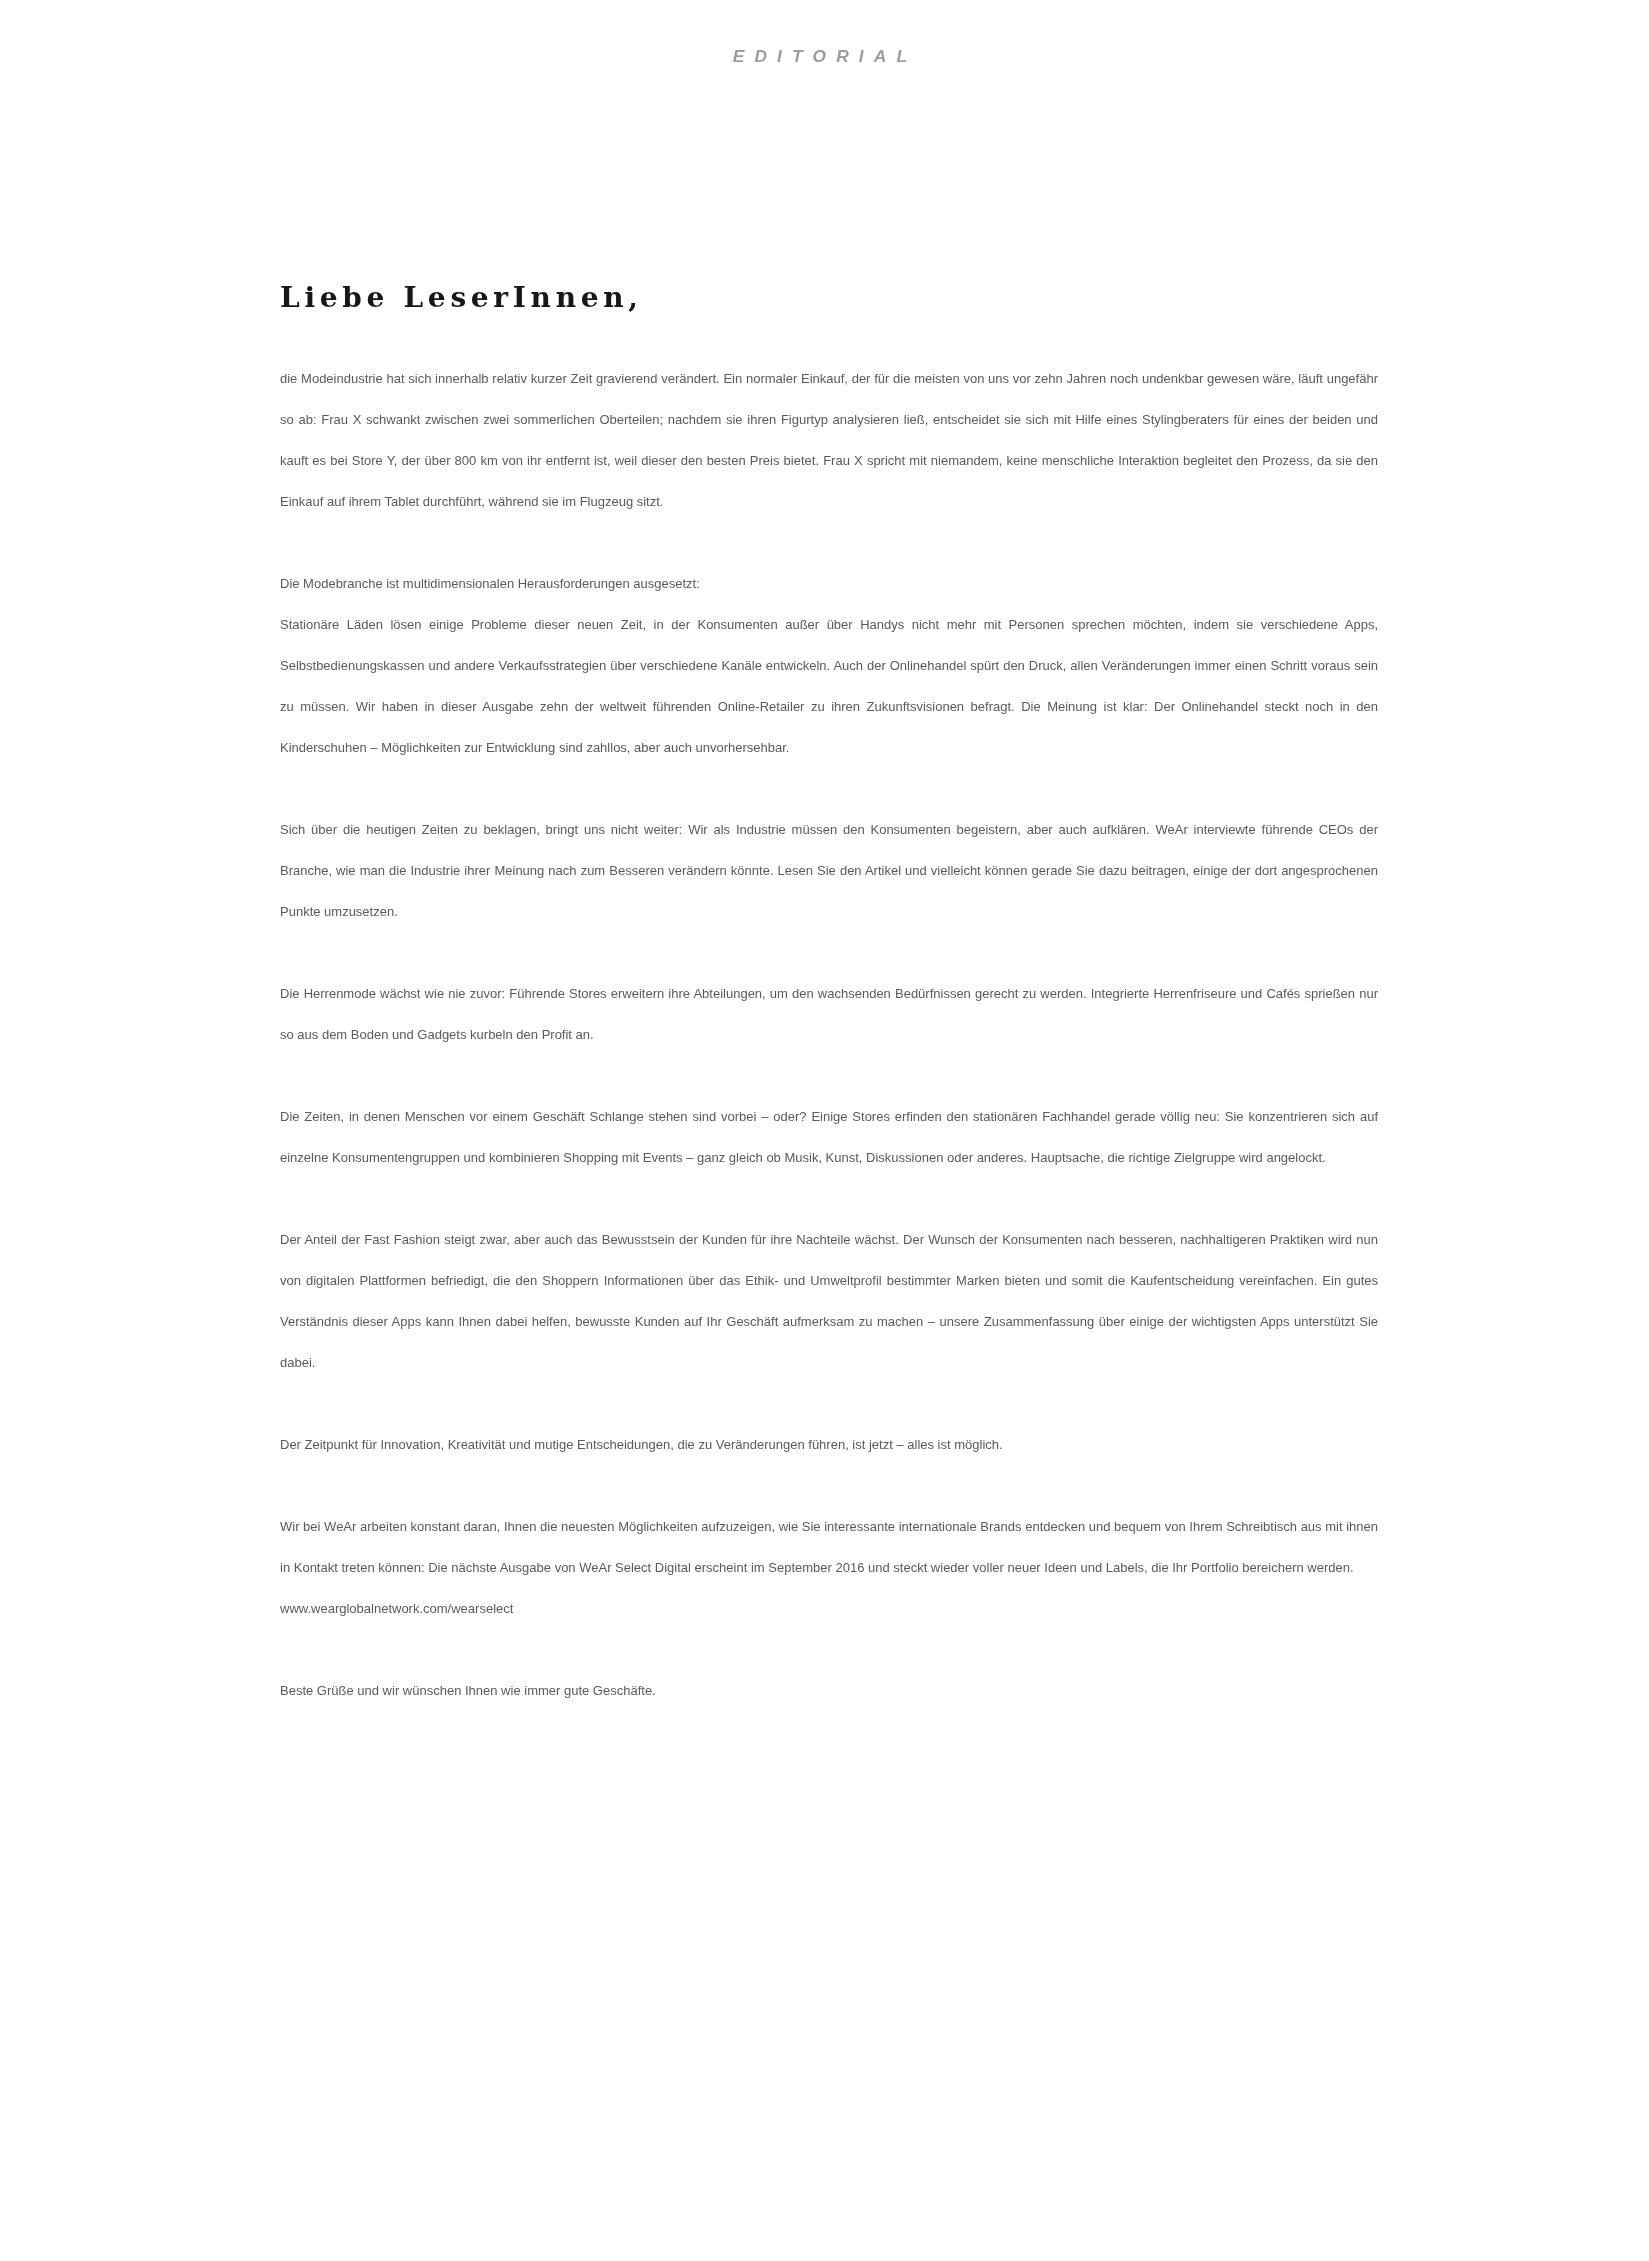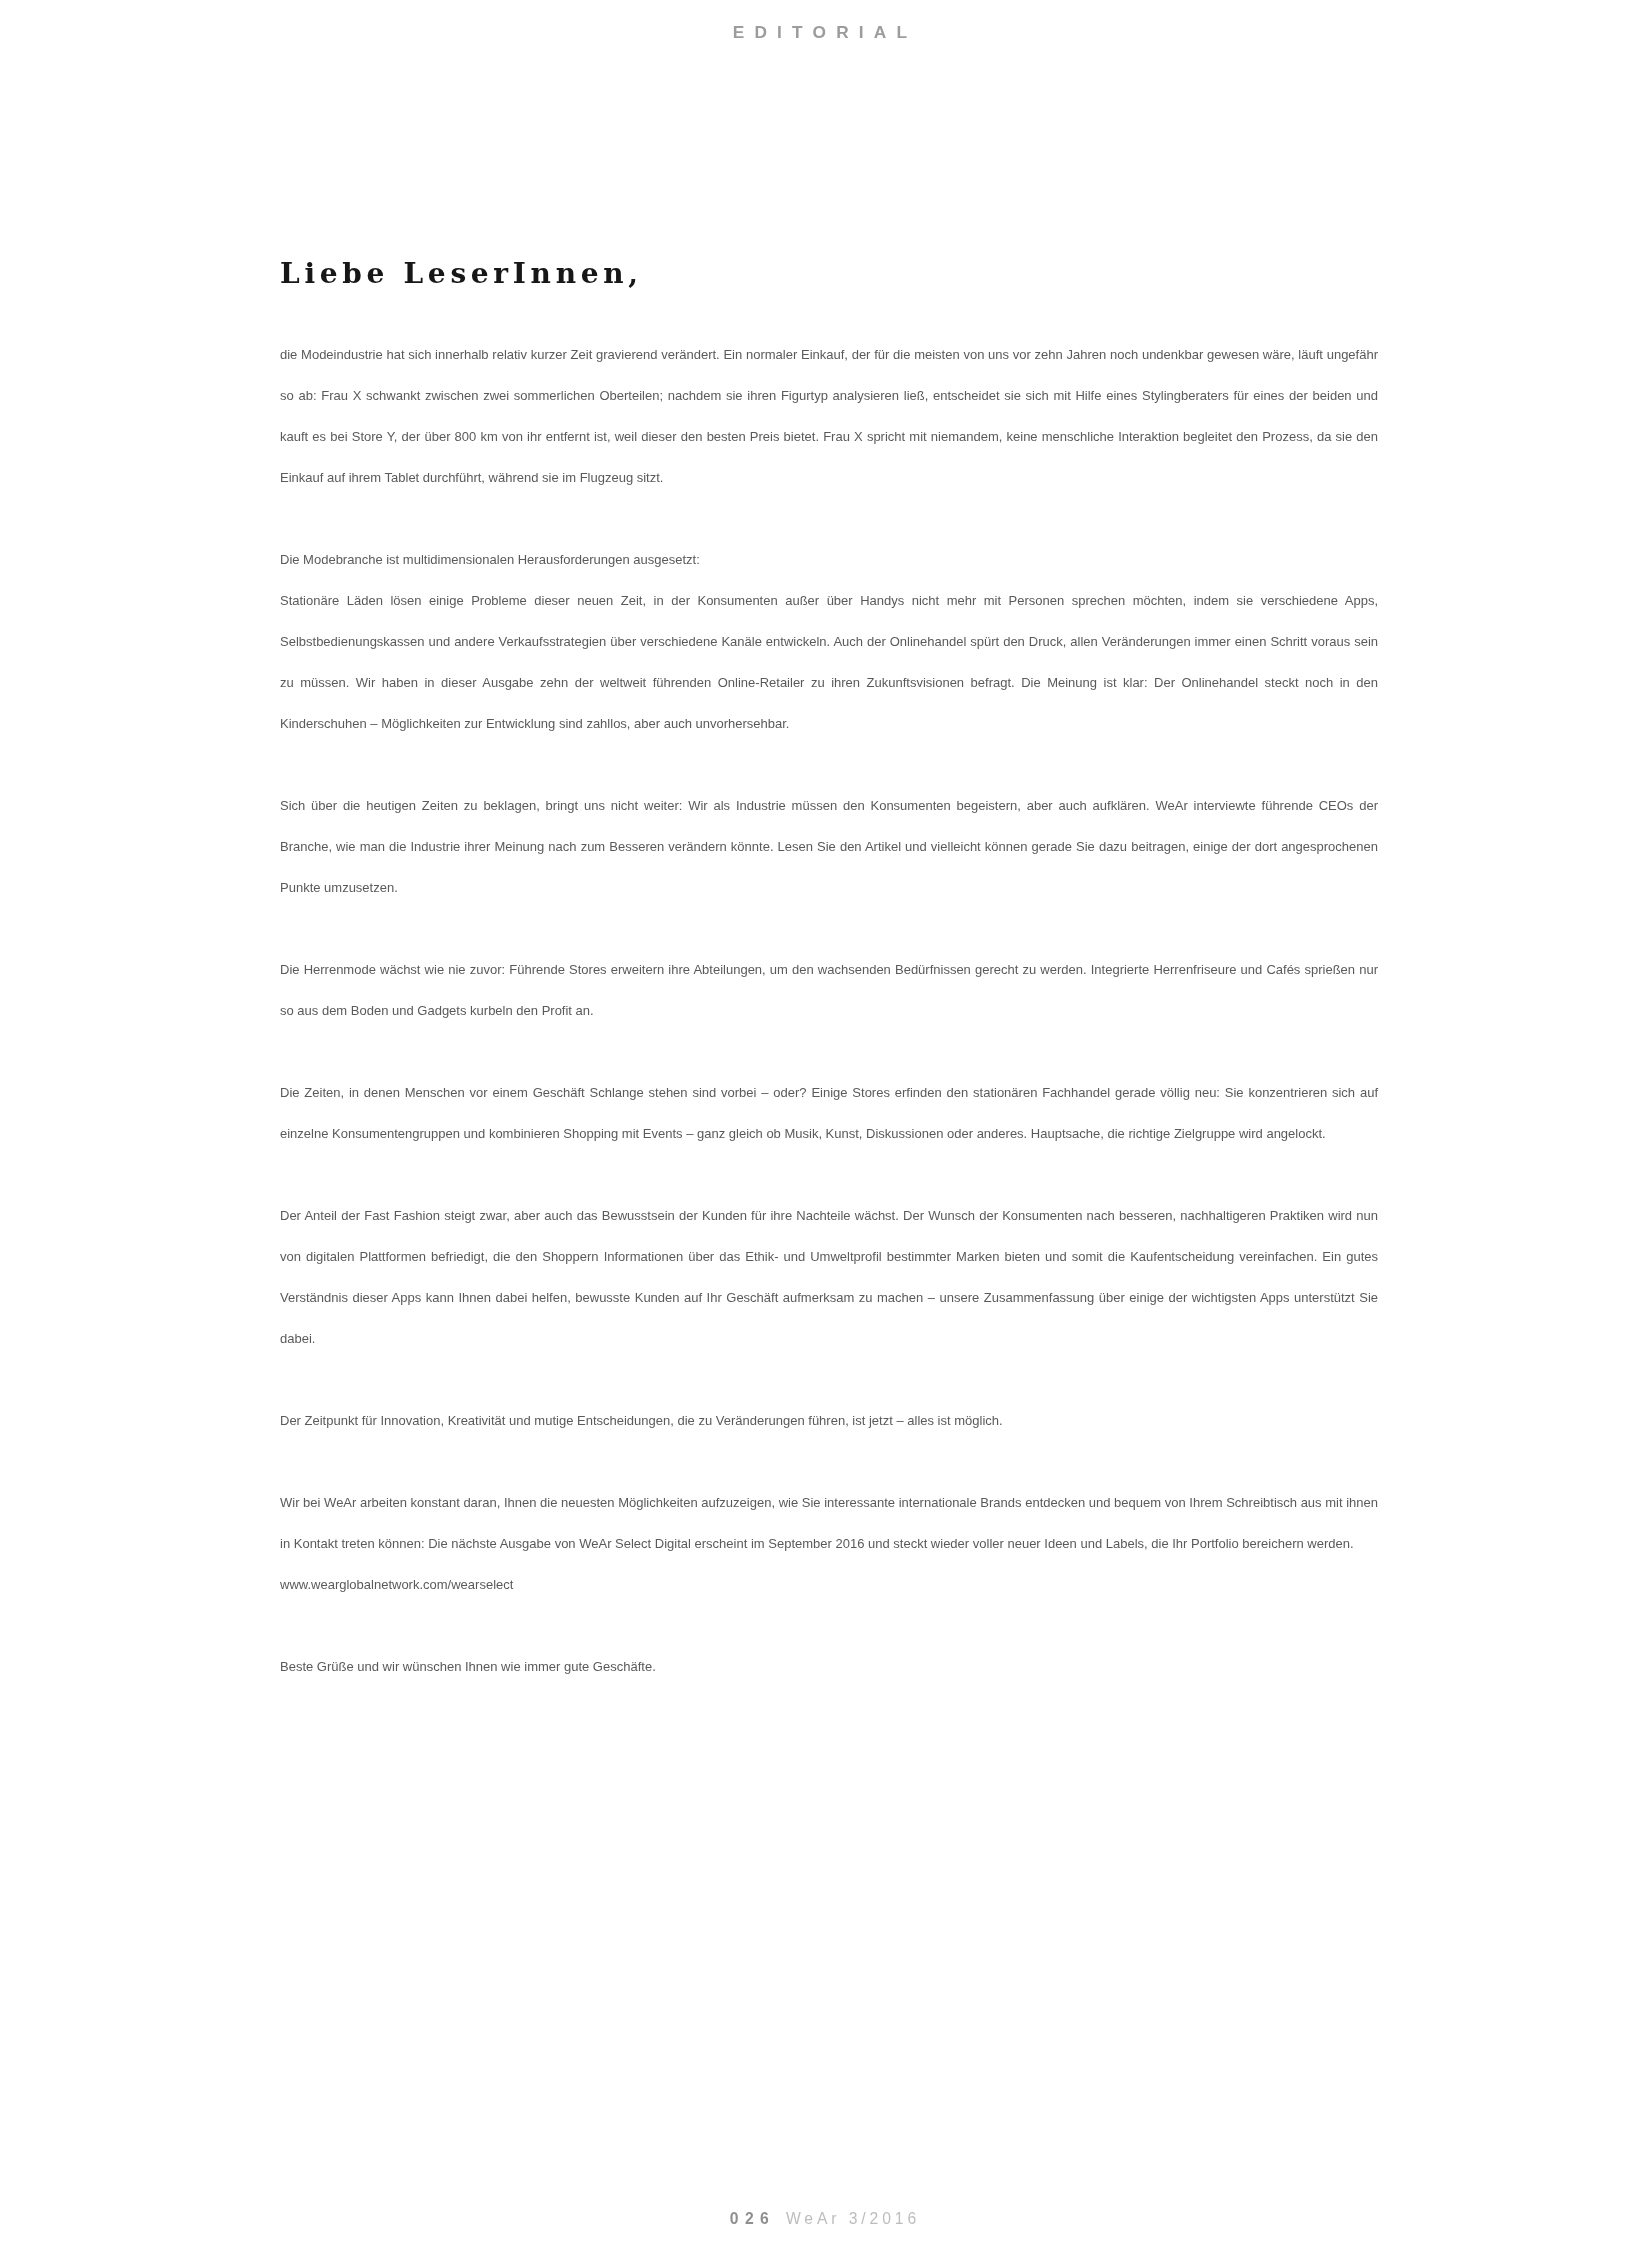--- a/index.html
+++ b/index.html
@@ -15,22 +15,23 @@
   html,body{background:#ffffff;}
   .page{
     position:relative;
     width:1650px;
     height:2261px;
     background:var(--page-bg);
     font-family:"Liberation Sans", sans-serif;
     overflow:hidden;
   }
   .header{
-    padding-top:22px;
+    padding-top:46px;
     text-align:center;
+    font-style:italic;
   }
   .header .section-label{
     font-size:17.3px;
     font-weight:bold;
     letter-spacing:10.2px;
     color:var(--header-text);
   }
   .title{
     margin:214px 272px 0 280px;
     font-family:"DejaVu Serif", serif;
@@ -89,18 +90,15 @@
       <p><span>Die Modebranche ist multidimensionalen Herausforderungen ausgesetzt:</span><br><span>Stationäre Läden lösen einige Probleme dieser neuen Zeit, in der Konsumenten außer über Handys nicht mehr mit Personen sprechen möchten, indem sie verschiedene Apps, Selbstbedienungskassen und andere Verkaufsstrategien über verschiedene Kanäle entwickeln. Auch der Onlinehandel spürt den Druck, allen Veränderungen immer einen Schritt voraus sein zu müssen. Wir haben in dieser Ausgabe zehn der weltweit führenden Online-Retailer zu ihren Zukunftsvisionen befragt. Die Meinung ist klar: Der Onlinehandel steckt noch in den Kinderschuhen – Möglichkeiten zur Entwicklung sind zahllos, aber auch unvorhersehbar.</span></p>
       <p><span>Sich über die heutigen Zeiten zu beklagen, bringt uns nicht weiter: Wir als Industrie müssen den Konsumenten begeistern, aber auch aufklären. WeAr interviewte führende CEOs der Branche, wie man die Industrie ihrer Meinung nach zum Besseren verändern könnte. Lesen Sie den Artikel und vielleicht können gerade Sie dazu beitragen, einige der dort angesprochenen Punkte umzusetzen.</span></p>
       <p><span>Die Herrenmode wächst wie nie zuvor: Führende Stores erweitern ihre Abteilungen, um den wachsenden Bedürfnissen gerecht zu werden. Integrierte Herrenfriseure und Cafés sprießen nur so aus dem Boden und Gadgets kurbeln den Profit an.</span></p>
       <p><span>Die Zeiten, in denen Menschen vor einem Geschäft Schlange stehen sind vorbei – oder? Einige Stores erfinden den stationären Fachhandel gerade völlig neu: Sie konzentrieren sich auf einzelne Konsumentengruppen und kombinieren Shopping mit Events – ganz gleich ob Musik, Kunst, Diskussionen oder anderes. Hauptsache, die richtige Zielgruppe wird angelockt.</span></p>
       <p><span>Der Anteil der Fast Fashion steigt zwar, aber auch das Bewusstsein der Kunden für ihre Nachteile wächst. Der Wunsch der Konsumenten nach besseren, nachhaltigeren Praktiken wird nun von digitalen Plattformen befriedigt, die den Shoppern Informationen über das Ethik- und Umweltprofil bestimmter Marken bieten und somit die Kaufentscheidung vereinfachen. Ein gutes Verständnis dieser Apps kann Ihnen dabei helfen, bewusste Kunden auf Ihr Geschäft aufmerksam zu machen – unsere Zusammenfassung über einige der wichtigsten Apps unterstützt Sie dabei.</span></p>
       <p><span>Der Zeitpunkt für Innovation, Kreativität und mutige Entscheidungen, die zu Veränderungen führen, ist jetzt – alles ist möglich.</span></p>
       <p><span>Wir bei WeAr arbeiten konstant daran, Ihnen die neuesten Möglichkeiten aufzuzeigen, wie Sie interessante internationale Brands entdecken und bequem von Ihrem Schreibtisch aus mit ihnen in Kontakt treten können: Die nächste Ausgabe von WeAr Select Digital erscheint im September 2016 und steckt wieder voller neuer Ideen und Labels, die Ihr Portfolio bereichern werden.</span><br><span class="website-link">www.wearglobalnetwork.com/wearselect</span></p>
       <p><span>Beste Grüße und wir wünschen Ihnen wie immer gute Geschäfte.</span></p>
     </div>
 
-  <div class="footer">
-    <span class="pagenum">026</span><span class="issue">WeAr 3/2016</span>
-  </div>
 
 </div>
 
 
 </body></html>

